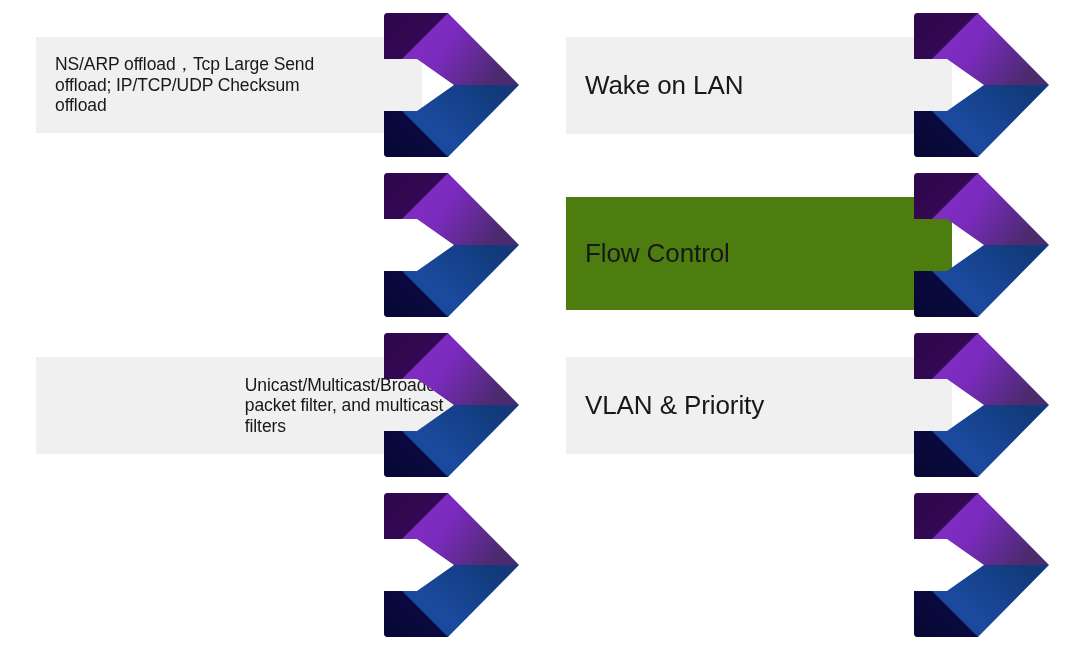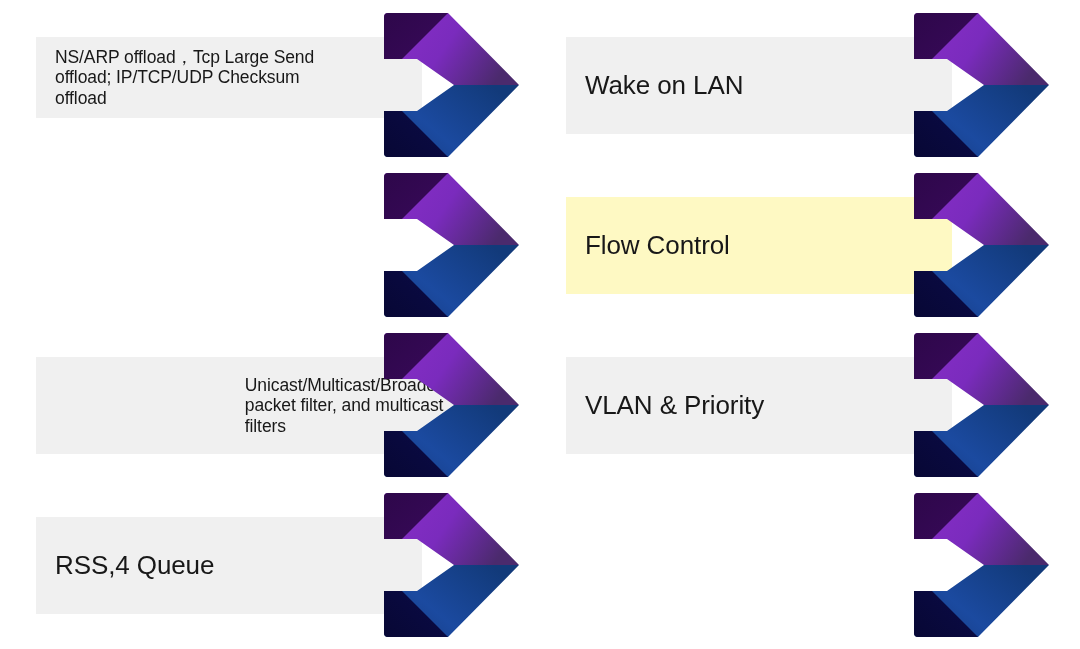--- a/index.html
+++ b/index.html
@@ -41,21 +41,21 @@
     position:absolute;
     overflow:visible;
   }
   .chev svg{display:block;}
 </style>
 </head>
 <body>
 
 <div id="diagram">
     <div class="cell" style="left: 36px; top: 9px; width: 491px; height: 152px;">
-      <div class="bar size-sm" style="left: 0px; top: 28px; width: 386px; height: 81px; background: rgb(240, 240, 240);">
+      <div class="bar size-sm" style="left: 0px; top: 28px; width: 386px; height: 96px; background: rgb(240, 240, 240);">
         <div class="bar-text" style="color: rgb(24, 24, 24);">NS/ARP offload，Tcp Large Send
 offload; IP/TCP/UDP Checksum
 offload</div>
       </div>
       <div class="chev" style="left: 344px; top: 0px;">
   <svg width="147" height="152" viewBox="0 0 147 152">
     <defs>
       <linearGradient id="g0p" x1="0" y1="0" x2="1" y2="0.35">
         <stop offset="0" stop-color="#8b2fc9"></stop>
         <stop offset="0.55" stop-color="#7a2bbd"></stop>
@@ -169,21 +169,21 @@
       <path d="M0 0 h72 L0 72 z" fill="url(#g2pd)"></path>
 
       <rect x="0" y="76" width="147" height="76" fill="url(#g2b)"></rect>
 
       <path d="M0 152 h72 L0 80 z" fill="url(#g2bd)"></path>
     </g>
   </svg>
       </div>
     </div>
     <div class="cell" style="left: 566px; top: 169px; width: 491px; height: 152px;">
-      <div class="bar size-lg" style="left: 0px; top: 28px; width: 386px; height: 97px; background: #fef9c3;">
+      <div class="bar size-lg" style="left: 0px; top: 28px; width: 386px; height: 113px; background: #4d7c0f;">
         <div class="bar-text" style="color: rgb(24, 24, 24);">Flow Control</div>
       </div>
       <div class="chev" style="left: 344px; top: 0px;">
   <svg width="147" height="152" viewBox="0 0 147 152">
     <defs>
       <linearGradient id="g3p" x1="0" y1="0" x2="1" y2="0.35">
         <stop offset="0" stop-color="#8b2fc9"></stop>
         <stop offset="0.55" stop-color="#7a2bbd"></stop>
         <stop offset="1" stop-color="#4b2a6d"></stop>
       </linearGradient>
@@ -300,23 +300,20 @@
       <path d="M0 0 h72 L0 72 z" fill="url(#g5pd)"></path>
 
       <rect x="0" y="76" width="147" height="76" fill="url(#g5b)"></rect>
 
       <path d="M0 152 h72 L0 80 z" fill="url(#g5bd)"></path>
     </g>
   </svg>
       </div>
     </div>
     <div class="cell" style="left: 36px; top: 489px; width: 491px; height: 152px;">
-      <div class="bar size-lg" style="left: 0px; top: 28px; width: 386px; height: 97px; background: rgb(240, 240, 240);">
-        <div class="bar-text" style="color: rgb(24, 24, 24);">RSS,4 Queue</div>
-      </div>
       <div class="chev" style="left: 344px; top: 0px;">
   <svg width="147" height="152" viewBox="0 0 147 152">
     <defs>
       <linearGradient id="g6p" x1="0" y1="0" x2="1" y2="0.35">
         <stop offset="0" stop-color="#8b2fc9"></stop>
         <stop offset="0.55" stop-color="#7a2bbd"></stop>
         <stop offset="1" stop-color="#4b2a6d"></stop>
       </linearGradient>
       <linearGradient id="g6pd" x1="0" y1="0" x2="1" y2="1">
         <stop offset="0" stop-color="#2d0749"></stop>

